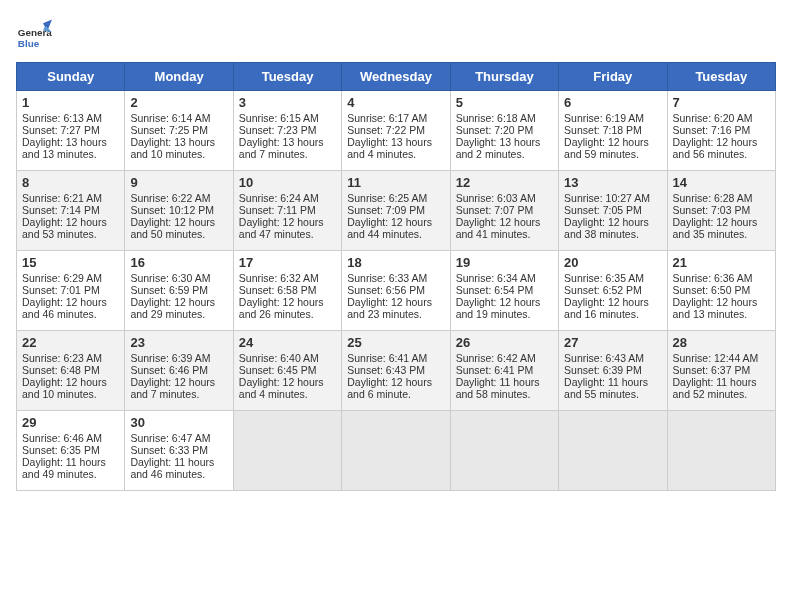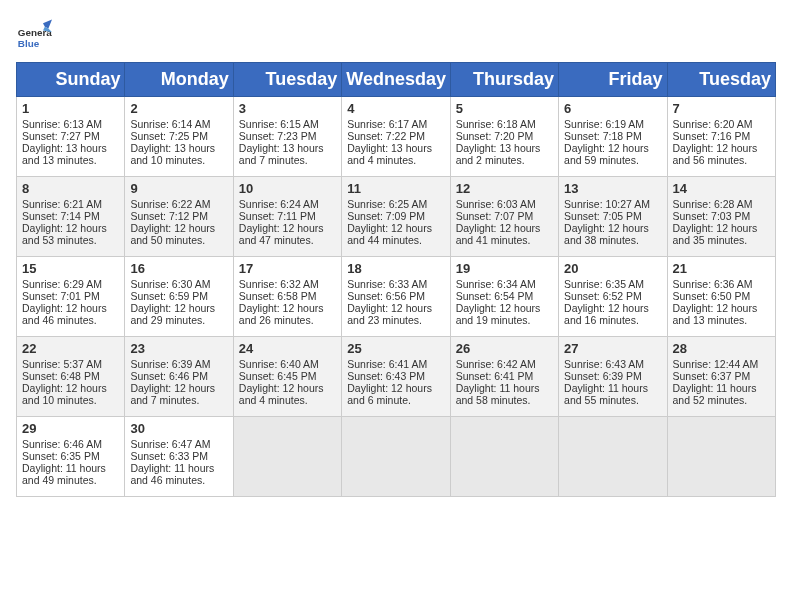--- a/index.html
+++ b/index.html
@@ -38,24 +38,24 @@
       color: #555;
     }
     table {
       width: 100%;
       border-collapse: collapse;
       table-layout: fixed;
     }
     thead th {
       background-color: #3a6bbf;
       color: #fff;
-      font-size: 18px;
+      font-size: 13px;
       font-weight: bold;
       padding: 6px 4px;
-      text-align: right;
+      text-align: center;
       border: 1px solid #2e5aa0;
     }
     tbody td {
       vertical-align: top;
       border: 1px solid #ccc;
       padding: 4px 5px;
       font-size: 10.5px;
       color: #333;
       height: 80px;
     }
@@ -161,21 +161,21 @@
         <td>
           <span class="day-num">8</span>
           <div>Sunrise: 6:21 AM</div>
           <div>Sunset: 7:14 PM</div>
           <div>Daylight: 12 hours</div>
           <div>and 53 minutes.</div>
         </td>
         <td>
           <span class="day-num">9</span>
           <div>Sunrise: 6:22 AM</div>
-          <div>Sunset: 7:12 PM</div>
+          <div>Sunset: 10:12 PM</div>
           <div>Daylight: 12 hours</div>
           <div>and 50 minutes.</div>
         </td>
         <td>
           <span class="day-num">10</span>
           <div>Sunrise: 6:24 AM</div>
           <div>Sunset: 7:11 PM</div>
           <div>Daylight: 12 hours</div>
           <div>and 47 minutes.</div>
         </td>
@@ -255,21 +255,21 @@
           <span class="day-num">21</span>
           <div>Sunrise: 6:36 AM</div>
           <div>Sunset: 6:50 PM</div>
           <div>Daylight: 12 hours</div>
           <div>and 13 minutes.</div>
         </td>
       </tr>
       <tr>
         <td>
           <span class="day-num">22</span>
-          <div>Sunrise: 5:37 AM</div>
+          <div>Sunrise: 6:23 AM</div>
           <div>Sunset: 6:48 PM</div>
           <div>Daylight: 12 hours</div>
           <div>and 10 minutes.</div>
         </td>
         <td>
           <span class="day-num">23</span>
           <div>Sunrise: 6:39 AM</div>
           <div>Sunset: 6:46 PM</div>
           <div>Daylight: 12 hours</div>
           <div>and 7 minutes.</div>

